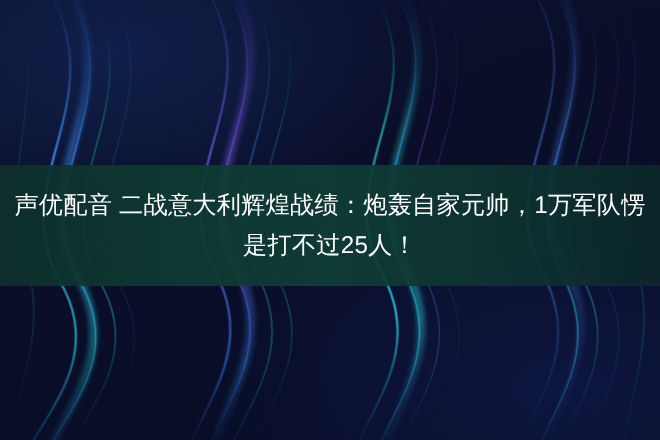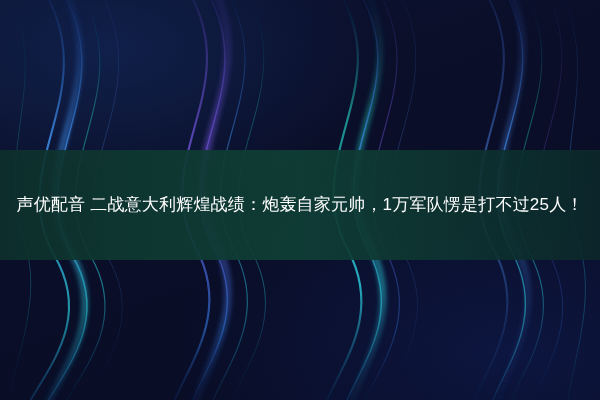--- a/index.html
+++ b/index.html
@@ -52,21 +52,21 @@
     left: 0;
     top: 150px;
     width: 600px;
     height: 110px;
     display: flex;
     align-items: center;
     justify-content: center;
     box-sizing: border-box;
     padding: 0 6px;
     color: #ffffff;
-    font-size: 17px;
+    font-size: 22px;
     line-height: 36px;
     font-weight: 400;
     text-align: center;
     letter-spacing: 0.2px;
     white-space: pre-wrap;
   }
 </style>
 </head>
 <body>
 

